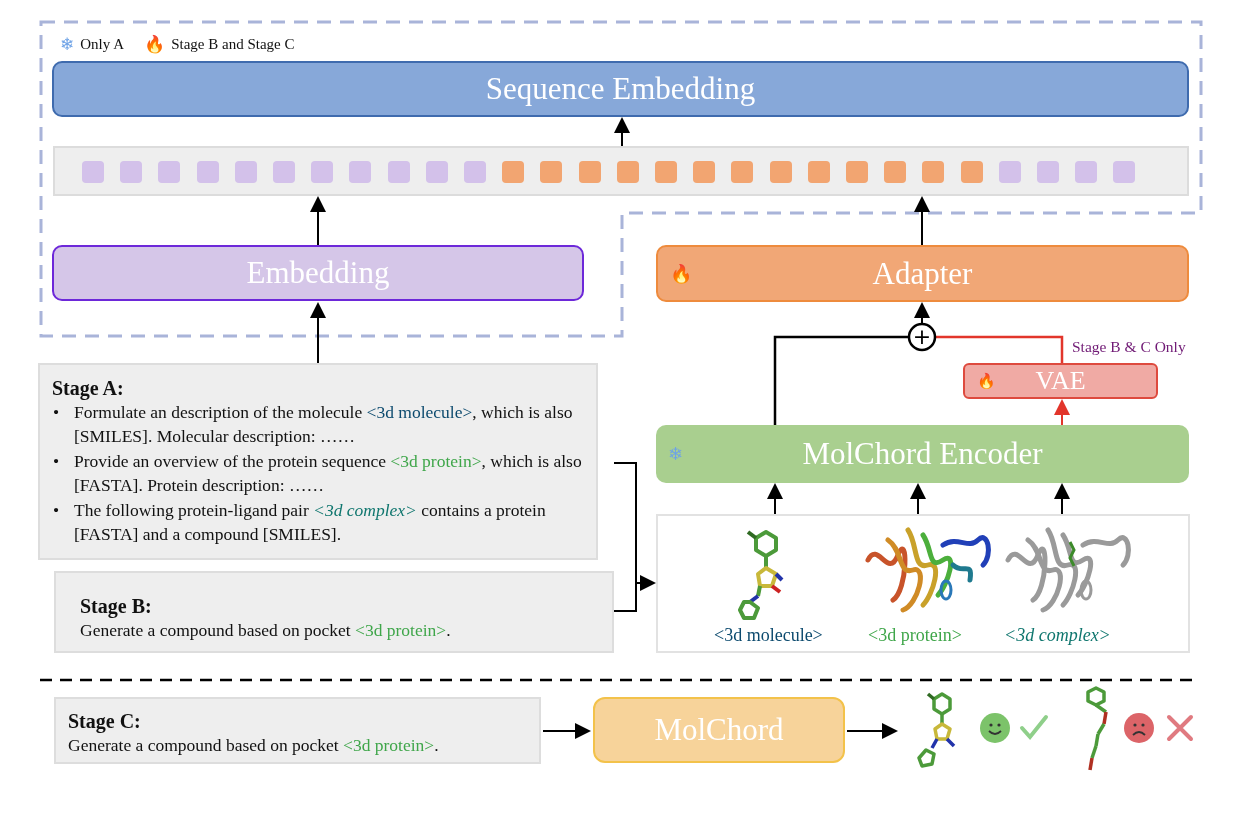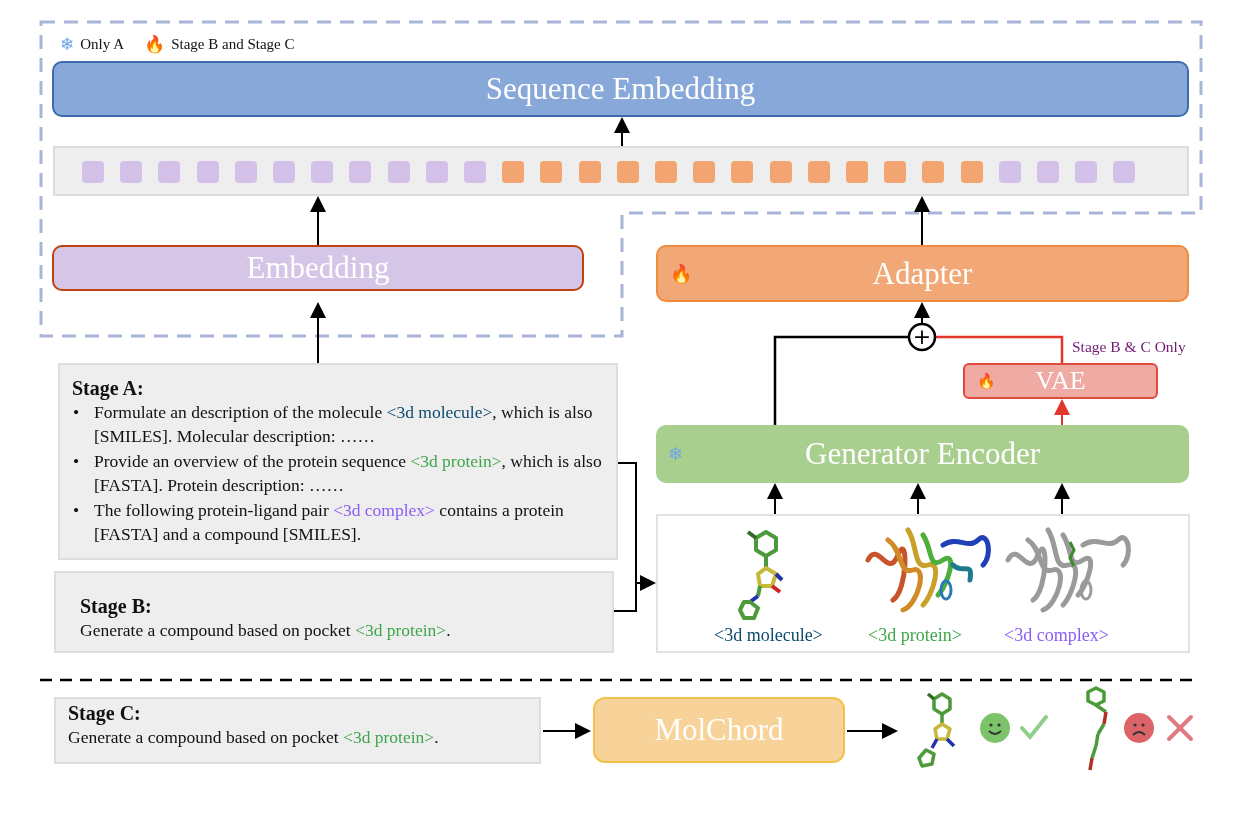--- a/index.html
+++ b/index.html
@@ -9,37 +9,37 @@
   svg.overlay { position:absolute; left:0; top:0; width:1256px; height:816px; pointer-events:none; }
   .legend { top:34px; left:60px; font-size:15px; color:#111; display:flex; align-items:center; gap:6px; font-family:"Liberation Serif",serif; }
   .legend .ico { font-size:17px; }
   .snow { color:#6fa3e6; }
   .fire { color:#f06a2c; }
   .box { position:absolute; border-radius:10px; display:flex; align-items:center; justify-content:center;
          color:#ffffff; font-family:"Liberation Serif",serif; box-sizing:border-box; }
   .seqgen { left:52px; top:61px; width:1137px; height:56px; background:#87a8d9; border:2px solid #3f6bae; font-size:31px; }
   .tokenbar { left:53px; top:146px; width:1136px; height:50px; background:#eeeeee; border:2px solid #dcdcdc; box-sizing:border-box; }
   .tok { position:absolute; top:13px; width:22px; height:22px; border-radius:4px; }
-  .embed { left:52px; top:245px; width:532px; height:46px; background:#d5c6e8; border:2px solid #c2410c; font-size:31px; }
+  .embed { left:52px; top:245px; width:532px; height:56px; background:#d5c6e8; border:2px solid #6d28d9; font-size:31px; }
   .adapter { left:656px; top:245px; width:533px; height:57px; background:#f1a776; border:2px solid #ee8b3d; font-size:31px; }
   .vae { left:963px; top:363px; width:195px; height:36px; background:#f0aaa4; border:2px solid #de4a3e; font-size:26px; border-radius:6px; }
   .senc { left:656px; top:425px; width:533px; height:58px; background:#a9cf8f; border:none; font-size:31px; }
   .molchord { left:593px; top:697px; width:252px; height:66px; background:#f7d39a; border:2px solid #f3c24a; font-size:31px; border-radius:12px; }
   .boxicon { position:absolute; left:12px; top:50%; transform:translateY(-50%); font-size:18px; }
   .panel { position:absolute; background:#eeeeee; border:2px solid #dddddd; box-sizing:border-box; color:#111;
            font-family:"Liberation Serif",serif; }
   .panel h3 { margin:0; font-size:20px; font-weight:bold; }
   .panel p { margin:0; font-size:17.5px; line-height:24px; }
-  .stageA { left:58px; top:363px; width:560px; height:197px; padding:12px 12px; }
+  .stageA { left:38px; top:363px; width:560px; height:197px; padding:12px 12px; }
   .stageA ul { margin:0; padding:0 0 0 22px; list-style:none; }
   .stageA li { font-size:17.5px; line-height:24px; position:relative; margin-bottom:1px; }
   .stageA li::before { content:"•"; position:absolute; left:-21px; }
   .stageB { left:54px; top:571px; width:560px; height:82px; padding:22px 24px; }
-  .stageC { left:54px; top:697px; width:487px; height:67px; padding:3px 12px; }
-  .blue { color:#0c4a6e; } .green { color:#3fa64a; } .red { color:#8b5cf6; }
+  .stageC { left:54px; top:697px; width:487px; height:67px; padding:11px 12px; }
+  .blue { color:#0c4a6e; } .green { color:#3fa64a; } .red { color:#0f766e;font-style:italic; }
   .inputs { left:656px; top:514px; width:534px; height:139px; border:2px solid #e2e2e2; box-sizing:border-box; background:#fff; }
   .inlabel { position:absolute; top:109px; font-size:18px; font-family:"Liberation Serif",serif; }
   .redtxt { left:1072px; top:338px; font-size:15.5px; color:#701a75; font-family:"Liberation Serif",serif; }
   .face { position:absolute; width:30px; height:30px; border-radius:50%; }
 </style>
 </head>
 <body>
 
 <svg class="overlay" viewBox="0 0 1256 816">
   <defs>
@@ -124,21 +124,21 @@
 
 <div class="abs redtxt">Stage B &amp; C Only</div>
 
 <div class="box vae">
   <span class="boxicon fire" style="font-size:15px;">🔥</span>
   <span>VAE</span>
 </div>
 
 <div class="box senc">
   <span class="boxicon snow">❄</span>
-  <span>Generator Encoder</span>
+  <span>MolChord Encoder</span>
 </div>
 
 <div class="panel stageA">
   <h3>Stage A:</h3>
   <ul>
     <li><span>Formulate an description of the molecule </span><span class="blue">&lt;3d molecule&gt;</span><span>, which is also [SMILES]. Molecular description: ……</span></li>
     <li><span>Provide an overview of the protein sequence </span><span class="green">&lt;3d protein&gt;</span><span>, which is also [FASTA]. Protein description: ……</span></li>
     <li><span>The following protein-ligand pair </span><span class="red">&lt;3d complex&gt;</span><span> contains a protein [FASTA] and a compound [SMILES].</span></li>
   </ul>
 </div>

